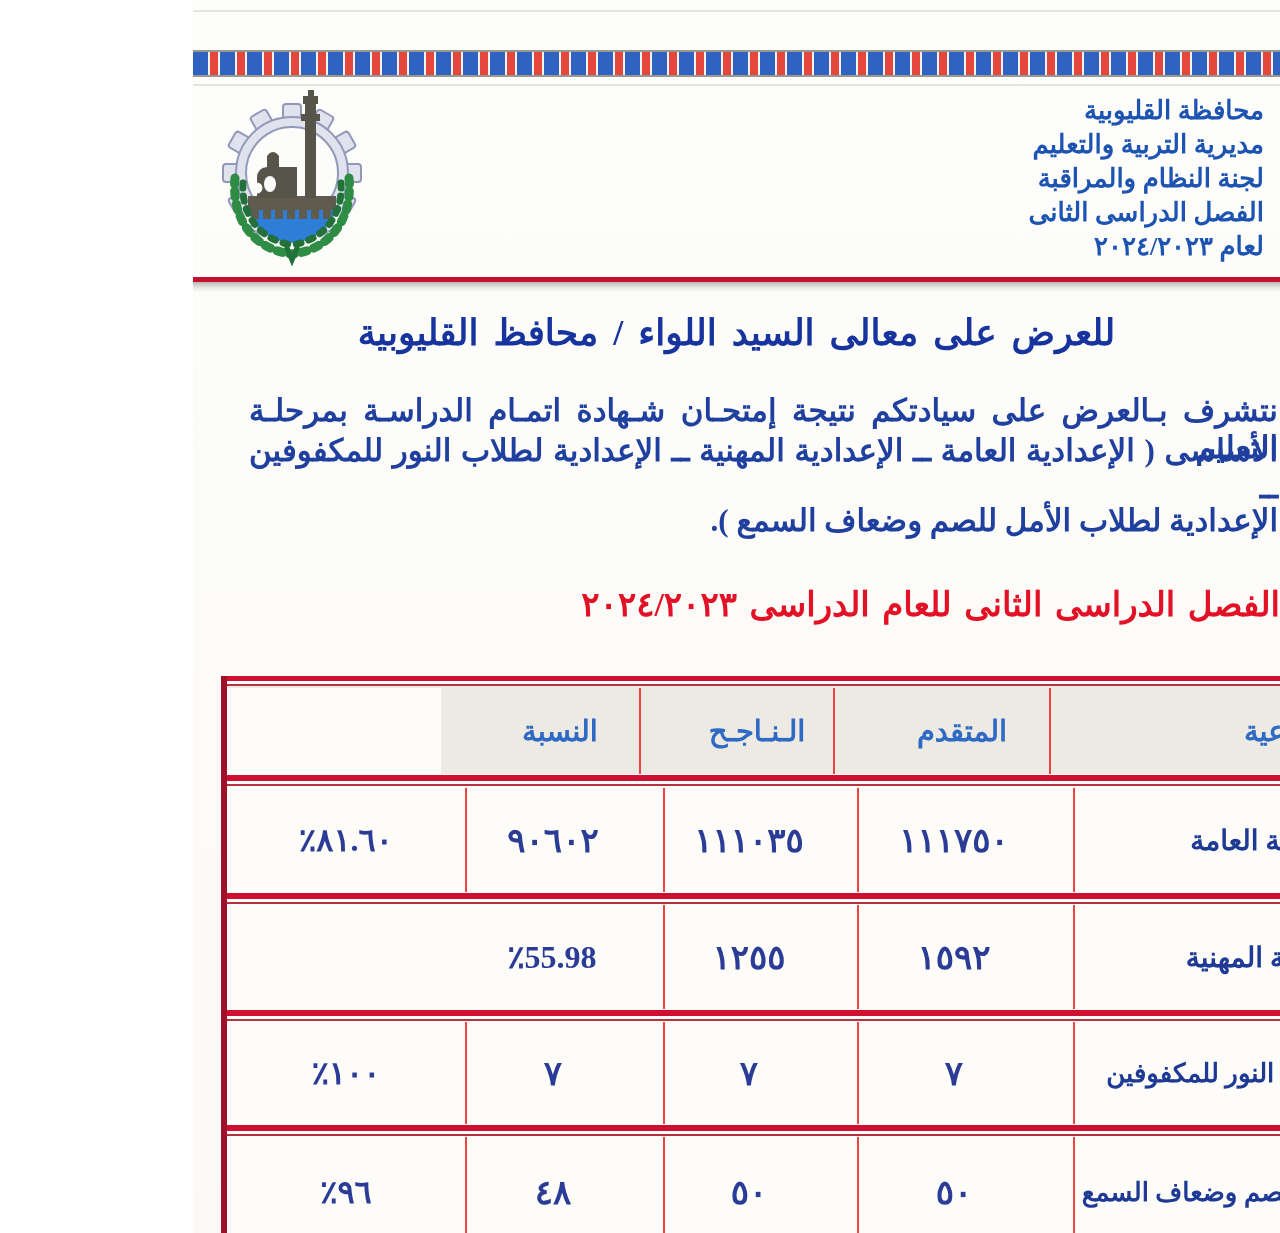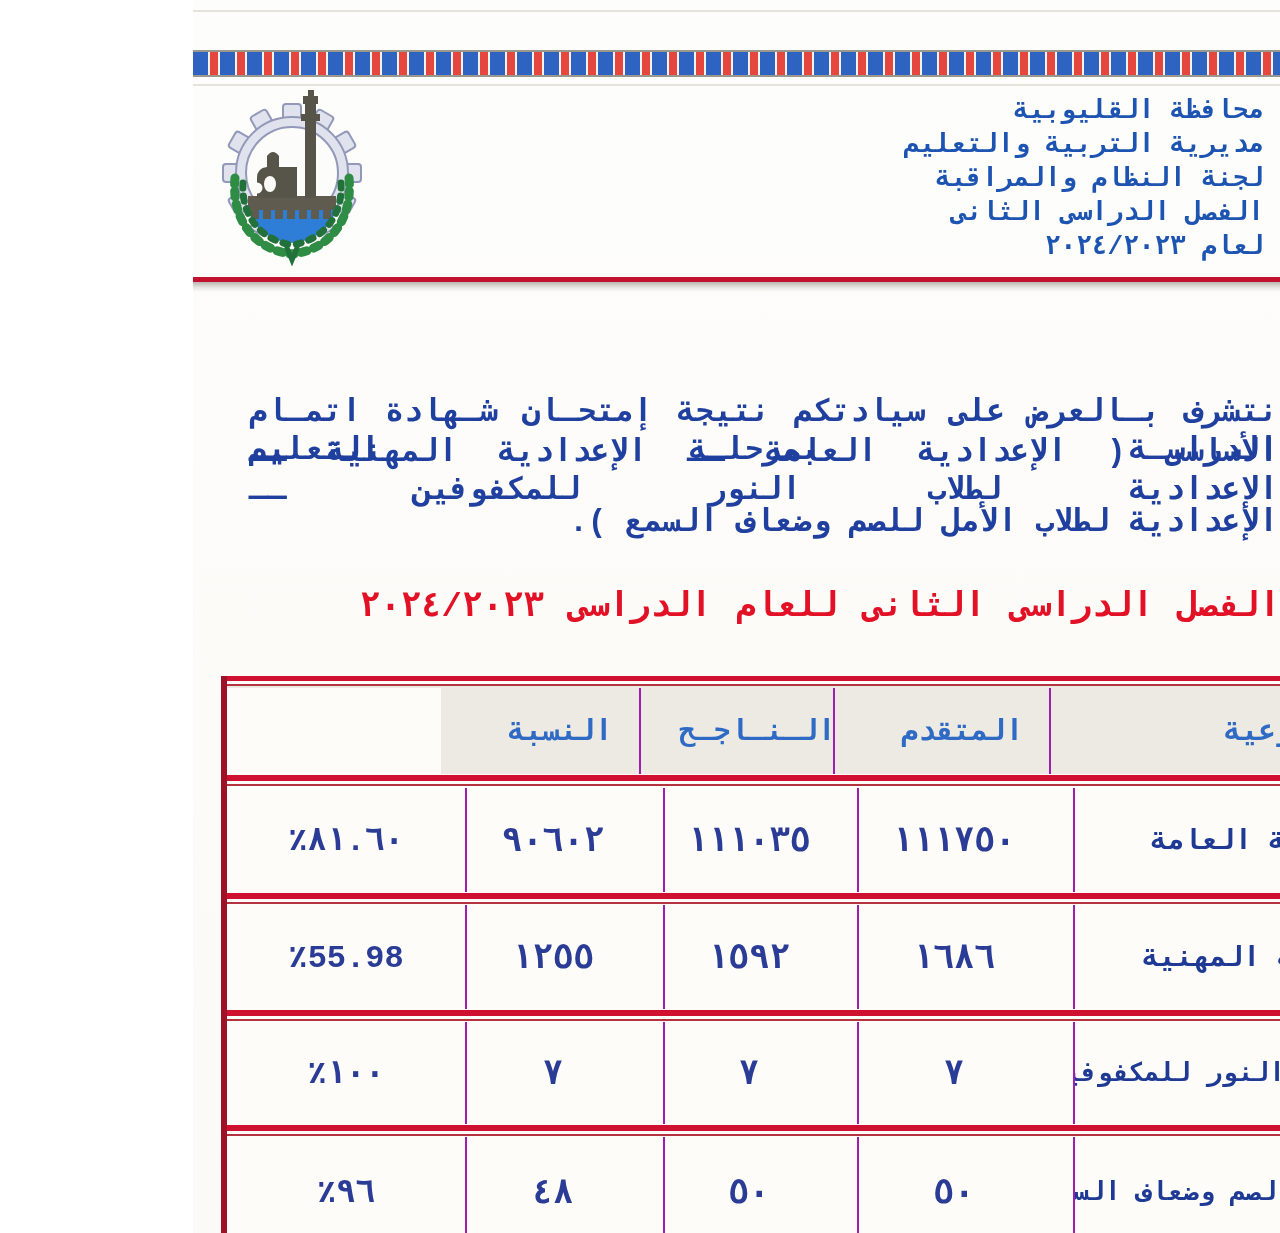--- a/index.html
+++ b/index.html
@@ -1,21 +1,21 @@
 <!DOCTYPE html>
 <html lang="ar" dir="rtl"><head>
 <meta charset="utf-8">
 <style>
   html,body{margin:0;padding:0;background:#ffffff;}
   .page{
     position:relative;
     width:1087px;height:1233px;
     overflow:hidden;
     background:linear-gradient(180deg,#fdfdfb 0%,#fcfbf8 55%,#fbfaf6 100%);
-    font-family:Liberation Mono, monospace;
+    font-family:Liberation Serif, serif;
     direction:rtl;
   }
   .faint-line{position:absolute;left:0;right:0;height:2px;background:#e6e3dc;}
   .deco-band{
     position:absolute;left:0;right:0;top:50px;height:23px;
     background:repeating-linear-gradient(90deg,
       #2e63c1 0px,#2e63c1 15px,
       #f5f4f0 15px,#f5f4f0 17px,
       #e5463d 17px,#e5463d 25px,
       #f5f4f0 25px,#f5f4f0 27px);
@@ -55,21 +55,21 @@
     border-right:4px solid #c41233;
     background:#fdfcf9;
     direction:rtl;
   }
   .tsep{grid-column:1 / -1;}
   .tsep.top{background:linear-gradient(180deg,#cf1030 0px,#cf1030 5px,#fdfcf9 5px,#fdfcf9 8px,#b5323f 8px,#b5323f 10px,#eceae3 10px);}
   .tsep.mid{background:linear-gradient(180deg,#fdfcf9 0px,#fdfcf9 1px,#cf1030 1px,#cf1030 7px,#fdfcf9 7px,#fdfcf9 10px,#b5323f 10px,#b5323f 12px,#fdfcf9 12px);}
   .th,.td{
     display:flex;align-items:center;justify-content:center;
     font-weight:bold;overflow:hidden;white-space:nowrap;
-    border-left:2px solid #a21caf;
+    border-left:2px solid #ef4444;
   }
   .th{background:#eceae3;color:#2f6ac4;font-size:29px;padding-left:40px;}
   .td{background:#fdfcf9;color:#1e3a94;font-size:28px;margin-left:24px;}
   .no-bl{border-left:none;}
   .num{color:#2b3c96;font-size:34px;letter-spacing:5px;direction:ltr;}
   .pct{color:#2b3c96;font-size:32px;letter-spacing:3px;direction:ltr;}
   .lbl-small{font-size:26px;}
 </style>
 </head>
 <body>
@@ -132,20 +132,21 @@
     <div>محافظة القليوبية</div>
     <div>مديرية التربية والتعليم</div>
     <div>لجنة النظام والمراقبة</div>
     <div>الفصل الدراسى الثانى</div>
     <div>لعام ٢٠٢٤/٢٠٢٣</div>
   </div>
 
   <div class="rule-red"></div>
   <div class="rule-shadow"></div>
 
+  <div class="main-title">للعرض على معالى السيد اللواء / محافظ القليوبية</div>
 
   <div class="para-line para-just" style="top:392px">نتشرف بـالعرض على سيادتكم نتيجة إمتحـان شـهادة اتمـام الدراسـة بمرحلـة التعليم</div>
   <div class="para-line para-just" style="top:432px">الأساسى ( الإعدادية العامة ــ الإعدادية المهنية ــ الإعدادية لطلاب النور للمكفوفين ــ</div>
   <div class="para-line" style="top:502px">الإعدادية لطلاب الأمل للصم وضعاف السمع ).</div>
 
   <div class="section-title">الفصل الدراسى الثانى للعام الدراسى ٢٠٢٤/٢٠٢٣</div>
 
   <div class="results-table">
     <div class="tsep top"></div>
 
@@ -158,21 +159,20 @@
 
     <div class="td">الإعدادية العامة</div>
     <div class="td num">١١١٧٥٠</div>
     <div class="td num">١١١٠٣٥</div>
     <div class="td num">٩٠٦٠٢</div>
     <div class="td pct no-bl">٪٨١.٦٠</div>
 
     <div class="tsep mid"></div>
 
     <div class="td">الإعدادية المهنية</div>
-    <div class="td num">١٦٨٦</div>
     <div class="td num">١٥٩٢</div>
     <div class="td num">١٢٥٥</div>
     <div class="td pct no-bl">٪55.98</div>
 
     <div class="tsep mid"></div>
 
     <div class="td lbl-small">الإعدادية لطلاب النور للمكفوفين</div>
     <div class="td num">٧</div>
     <div class="td num">٧</div>
     <div class="td num">٧</div>

